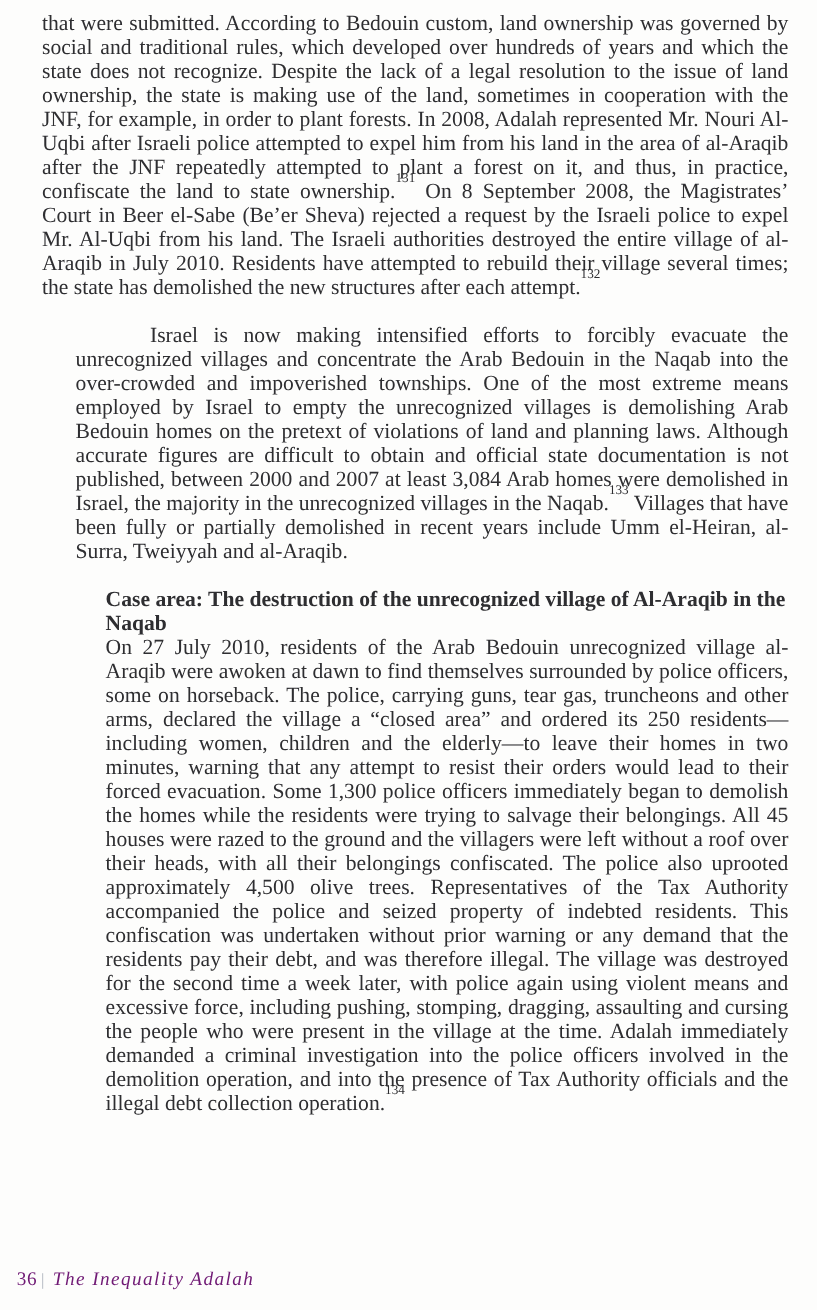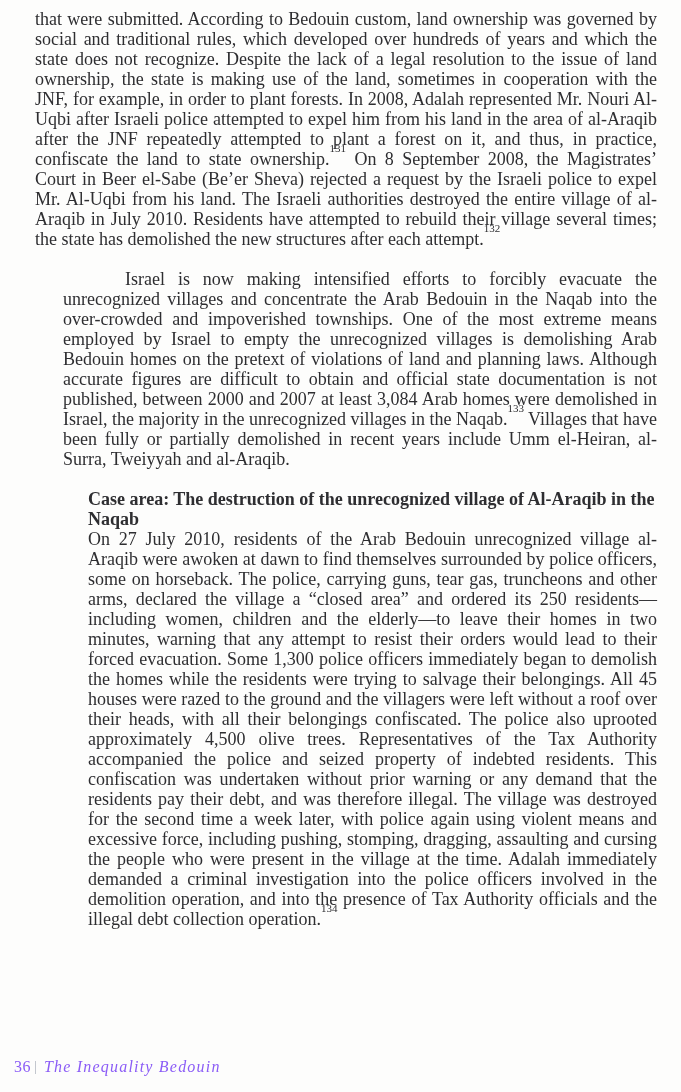--- a/index.html
+++ b/index.html
@@ -53,21 +53,21 @@
     line-height: 20px;
     text-align: justify;
     text-justify: inter-word;
   }
   .footer {
     position: absolute;
     left: 14px;
     bottom: 16px;
     display: flex;
     align-items: baseline;
-    color: #8b5cf6;
+    color: #701a75;
     font-size: 16px;
   }
   .footer .pagenum {
     font-style: normal;
     letter-spacing: 0.5px;
   }
   .footer .sep {
     display: inline-block;
     width: 1px;
     height: 13px;
@@ -93,15 +93,15 @@
     <div class="case-study">
       <p class="cs-title">Case area: The destruction of the unrecognized village of Al-Araqib in the Naqab</p>
       <p class="cs-body"><span>On 27 July 2010, residents of the Arab Bedouin unrecognized village al-Araqib were awoken at dawn to find themselves surrounded by police officers, some on horseback. The police, carrying guns, tear gas, truncheons and other arms, declared the village a “closed area” and ordered its 250 residents—including women, children and the elderly—to leave their homes in two minutes, warning that any attempt to resist their orders would lead to their forced evacuation. Some 1,300 police officers immediately began to demolish the homes while the residents were trying to salvage their belongings. All 45 houses were razed to the ground and the villagers were left without a roof over their heads, with all their belongings confiscated. The police also uprooted approximately 4,500 olive trees. Representatives of the Tax Authority accompanied the police and seized property of indebted residents. This confiscation was undertaken without prior warning or any demand that the residents pay their debt, and was therefore illegal. The village was destroyed for the second time a week later, with police again using violent means and excessive force, including pushing, stomping, dragging, assaulting and cursing the people who were present in the village at the time. Adalah immediately demanded a criminal investigation into the police officers involved in the demolition operation, and into the presence of Tax Authority officials and the illegal debt collection operation.</span><sup class="fn">134</sup></p>
     </div>
 
   </div>
 
   <div class="footer">
     <span class="pagenum">36</span>
     <span class="sep"></span>
-    <span class="booktitle">The Inequality Bedouin</span>
+    <span class="booktitle">The Inequality Adalah</span>
   </div>
 </div>
 
 </body></html>

